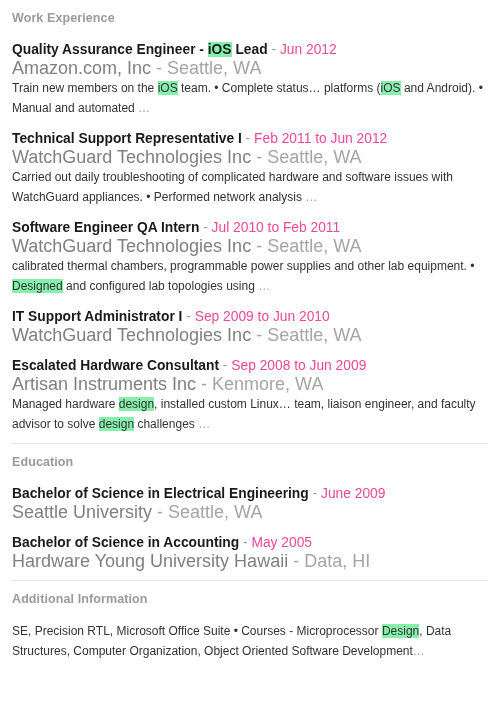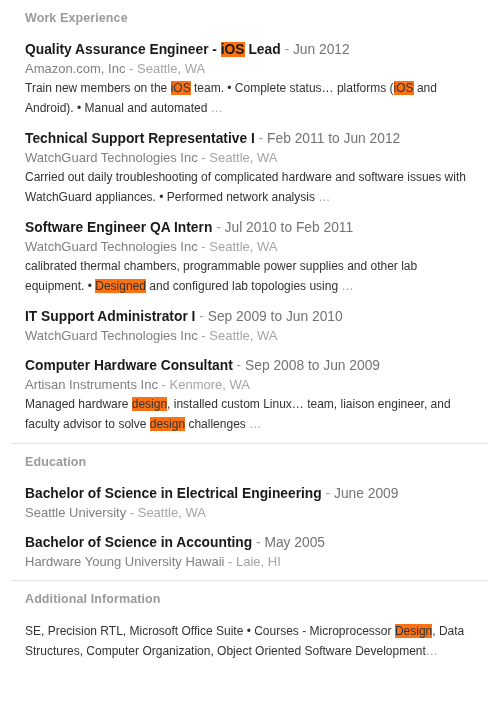--- a/index.html
+++ b/index.html
@@ -16,21 +16,21 @@
     overflow: hidden;
   }
 
   .resume {
     width: 500px;
     box-sizing: border-box;
     padding: 0;
   }
 
   .section {
-    padding: 0 25px;
+    padding: 0 12px;
   }
 
   .section-title {
     color: #9a9a9a;
     font-size: 12.5px;
     font-weight: bold;
     letter-spacing: 0.1px;
     padding-top: 9px;
     padding-bottom: 2px;
     line-height: 18px;
@@ -55,47 +55,47 @@
     font-weight: normal;
   }
 
   .entry-title {
     font-weight: bold;
     color: #1a1a1a;
     font-size: 13.8px;
   }
 
   .entry-dates {
-    color: #737373;
+    color: #ec4899;
     font-weight: normal;
   }
 
   .entry-org {
-    font-size: 13px;
+    font-size: 18px;
     line-height: 19px;
     color: #808080;
   }
 
   .entry-location {
     color: #a5a5a5;
   }
 
   .entry-desc {
     font-size: 12px;
     line-height: 19.5px;
     color: #333333;
     padding-top: 1px;
   }
 
   .ellipsis {
     color: #a0a0a0;
   }
 
   mark.hl {
-    background: #f97316;
+    background: #86efac;
     color: inherit;
     padding: 0;
     margin-top: 28px;
   }
 
   .sep-dash {
     color: #9b9b9b;
   }
 </style>
 </head>
@@ -119,39 +119,39 @@
         <div class="entry">
           <div class="entry-headline"><span class="entry-title">Software Engineer QA Intern</span><span class="sep-dash"> - </span><span class="entry-dates">Jul 2010 to Feb 2011</span></div>
           <div class="entry-org"><span>WatchGuard Technologies Inc</span><span class="entry-location"> - </span><span class="entry-location">Seattle, WA</span></div>
           <div class="entry-desc">calibrated thermal chambers, programmable power supplies and other lab equipment. • <mark class="hl">Designed</mark> and configured lab topologies using <span class="ellipsis">…</span></div>
         </div>
         <div class="entry">
           <div class="entry-headline"><span class="entry-title">IT Support Administrator I</span><span class="sep-dash"> - </span><span class="entry-dates">Sep 2009 to Jun 2010</span></div>
           <div class="entry-org"><span>WatchGuard Technologies Inc</span><span class="entry-location"> - </span><span class="entry-location">Seattle, WA</span></div>
         </div>
         <div class="entry">
-          <div class="entry-headline"><span class="entry-title">Computer Hardware Consultant</span><span class="sep-dash"> - </span><span class="entry-dates">Sep 2008 to Jun 2009</span></div>
+          <div class="entry-headline"><span class="entry-title">Escalated Hardware Consultant</span><span class="sep-dash"> - </span><span class="entry-dates">Sep 2008 to Jun 2009</span></div>
           <div class="entry-org"><span>Artisan Instruments Inc</span><span class="entry-location"> - </span><span class="entry-location">Kenmore, WA</span></div>
           <div class="entry-desc">Managed hardware <mark class="hl">design</mark>, installed custom Linux… team, liaison engineer, and faculty advisor to solve <mark class="hl">design</mark> challenges <span class="ellipsis">…</span></div>
         </div>
       </div>
   </div>
 
   <div class="divider"></div>
 
   <div class="section">
     <div class="section-title">Education</div>
     <div>
         <div class="entry">
           <div class="entry-headline"><span class="entry-title">Bachelor of Science in Electrical Engineering</span><span class="sep-dash"> - </span><span class="entry-dates">June 2009</span></div>
           <div class="entry-org"><span>Seattle University</span><span class="entry-location"> - </span><span class="entry-location">Seattle, WA</span></div>
         </div>
         <div class="entry">
           <div class="entry-headline"><span class="entry-title">Bachelor of Science in Accounting</span><span class="sep-dash"> - </span><span class="entry-dates">May 2005</span></div>
-          <div class="entry-org"><span>Hardware Young University Hawaii</span><span class="entry-location"> - </span><span class="entry-location">Laie, HI</span></div>
+          <div class="entry-org"><span>Hardware Young University Hawaii</span><span class="entry-location"> - </span><span class="entry-location">Data, HI</span></div>
         </div>
       </div>
   </div>
 
   <div class="divider"></div>
 
   <div class="section">
     <div class="section-title">Additional Information</div>
     <div class="entry">
       <div class="entry-desc">SE, Precision RTL, Microsoft Office Suite • Courses - Microprocessor <mark class="hl">Design</mark>, Data Structures, Computer Organization, Object Oriented Software Development<span class="ellipsis">…</span></div>

